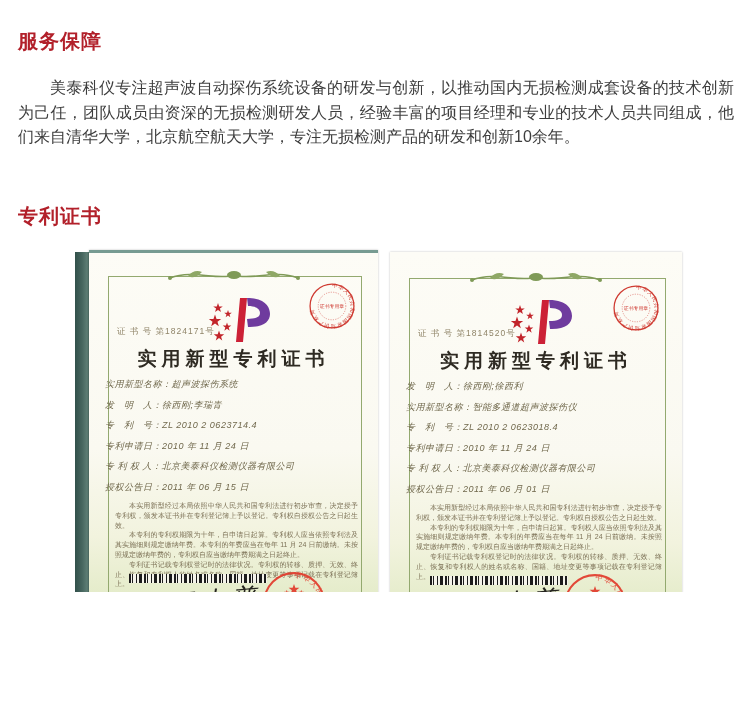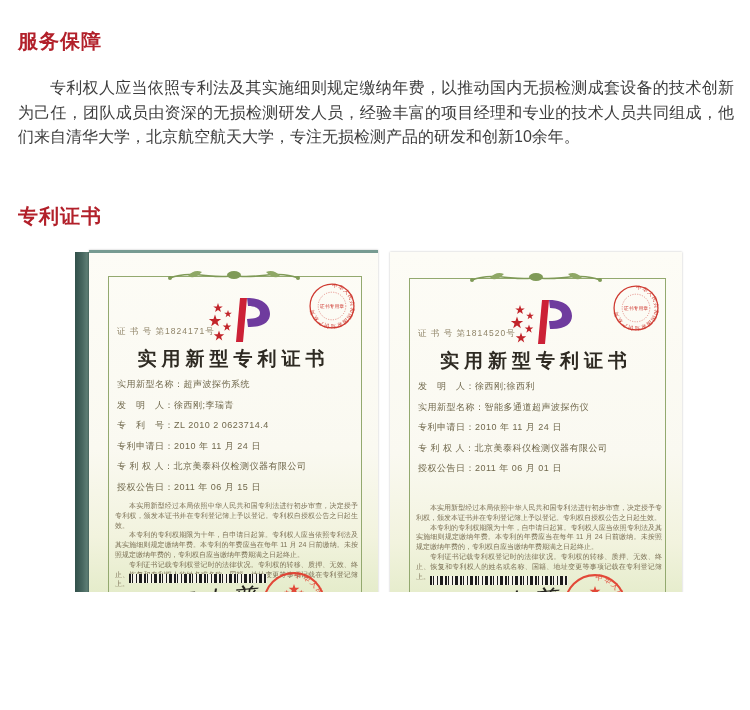--- a/index.html
+++ b/index.html
@@ -38,21 +38,21 @@
   .cert-no { position:absolute; top:52px; left:28px; font-size:8.5px; color:#8f8468; letter-spacing:1px; white-space:nowrap;margin-top:24px; }
 
   .logo { position:absolute; top:44px; left:50%; margin-left:-28px; width:72px; height:52px; }
 
   .top-seal { position:absolute; top:30px; right:20px; width:52px; height:52px; }
 
   .cert-title { position:absolute; top:96px; left:0; right:0; text-align:center;
                 font-family:Liberation Sans, sans-serif; font-weight:bold;
                 font-size:19px; letter-spacing:5px; color:#2e2a22; white-space:nowrap; }
 
-  .fields { position:absolute; top:128px; left:28px; right:18px; }
+  .fields { position:absolute; top:128px; left:16px; right:18px;font-style:italic; }
   .field  { font-size:9px; color:#70684c; letter-spacing:.5px; height:20.5px; white-space:nowrap; overflow:hidden; }
 
   .legal { position:absolute; top:251px; left:26px; right:20px; }
   .legal p { font-size:7px; line-height:9.8px; color:#7d7257; text-indent:2em; text-align:justify; }
 
   .barcode { position:absolute; top:324px; left:40px; width:138px; height:9px;
              background:repeating-linear-gradient(90deg,#1c1c1c 0 2px,#f4f3ea 2px 3px,#1c1c1c 3px 4px,#f4f3ea 4px 7px,#1c1c1c 7px 8px,#f4f3ea 8px 10px,#1c1c1c 10px 13px,#f4f3ea 13px 15px); }
 
   .director-label { position:absolute; top:354px; left:56px; font-size:13px; color:#5d5846;text-decoration:underline; }
   .signature { position:absolute; top:334px; left:80px; font-family:"DejaVu Serif","Liberation Serif",serif;
@@ -69,21 +69,21 @@
   .flourish.fl-left  { left:13px; }
   .flourish.fl-right { right:11px; transform:scaleX(-1); }
 </style>
 </head>
 <body>
 
 <div class="canvas">
 
   <h2 class="sec-title" id="title-service">服务保障</h2>
 
-  <p class="intro">专利权人应当依照专利法及其实施细则规定缴纳年费，以推动国内无损检测成套设备的技术创新为己任，团队成员由资深的无损检测研发人员，经验丰富的项目经理和专业的技术人员共同组成，他们来自清华大学，北京航空航天大学，专注无损检测产品的研发和创新10余年。</p>
+  <p class="intro">美泰科仪专注超声波自动探伤系统设备的研发与创新，以推动国内无损检测成套设备的技术创新为己任，团队成员由资深的无损检测研发人员，经验丰富的项目经理和专业的技术人员共同组成，他们来自清华大学，北京航空航天大学，专注无损检测产品的研发和创新10余年。</p>
 
   <h2 class="sec-title" id="title-patent">专利证书</h2>
 
   <div class="cert" id="cert-left">
     <div class="book-spine"></div>
     <div class="book-bottom"></div>
     <div class="page">
       <div class="page-top-edge"></div>
       <div class="frame"></div>
 
@@ -217,20 +217,21 @@
           <textPath href="#ring1">中华人民共和国国家知识产权局</textPath>
         </text>
         <text x="32" y="35" text-anchor="middle" font-size="6" fill="#cf3a31">证书专用章</text>
       </svg>
 
       <div class="cert-title">实用新型专利证书</div>
 
       <div class="fields">
         <div class="field">发　明　人：徐西刚;徐西利</div>
         <div class="field">实用新型名称：智能多通道超声波探伤仪</div>
+        <div class="field">专　利　号：ZL 2010 2 0623018.4</div>
         <div class="field">专利申请日：2010 年 11 月 24 日</div>
         <div class="field">专 利 权 人：北京美泰科仪检测仪器有限公司</div>
         <div class="field">授权公告日：2011 年 06 月 01 日</div>
       </div>
 
       <div class="legal">
         <p>本实用新型经过本局依照中华人民共和国专利法进行初步审查，决定授予专利权，颁发本证书并在专利登记簿上予以登记。专利权自授权公告之日起生效。</p>
         <p>本专利的专利权期限为十年，自申请日起算。专利权人应当依照专利法及其实施细则规定缴纳年费。本专利的年费应当在每年 11 月 24 日前缴纳。未按照规定缴纳年费的，专利权自应当缴纳年费期满之日起终止。</p>
         <p>专利证书记载专利权登记时的法律状况。专利权的转移、质押、无效、终止、恢复和专利权人的姓名或名称、国籍、地址变更等事项记载在专利登记簿上。</p>
       </div>

